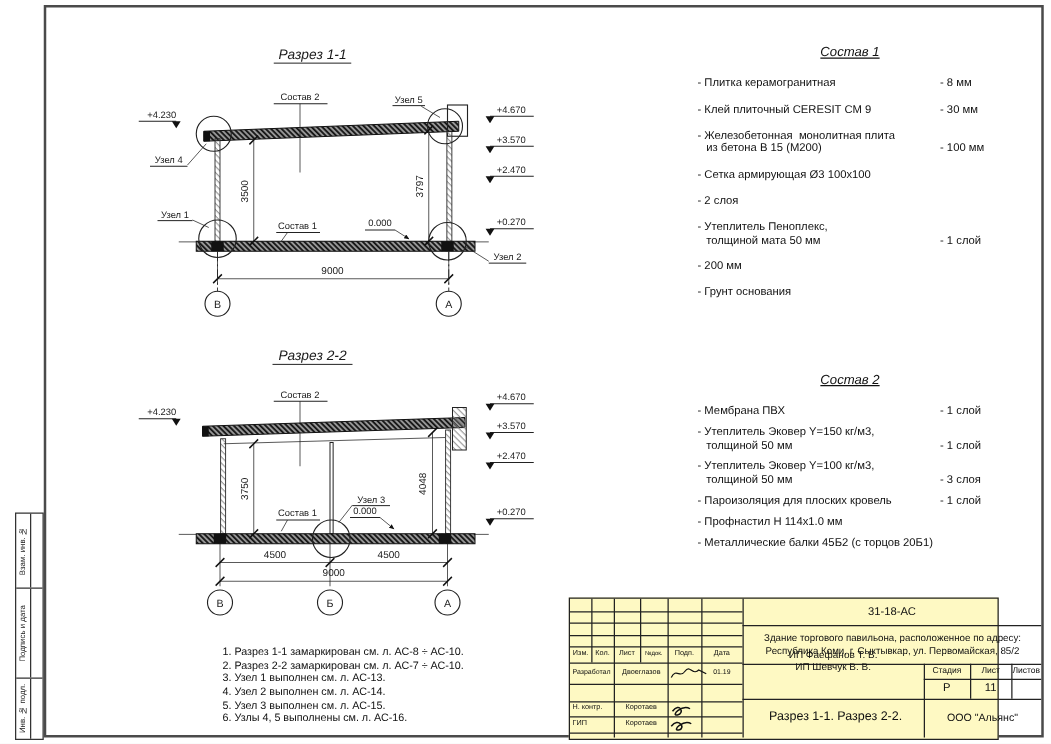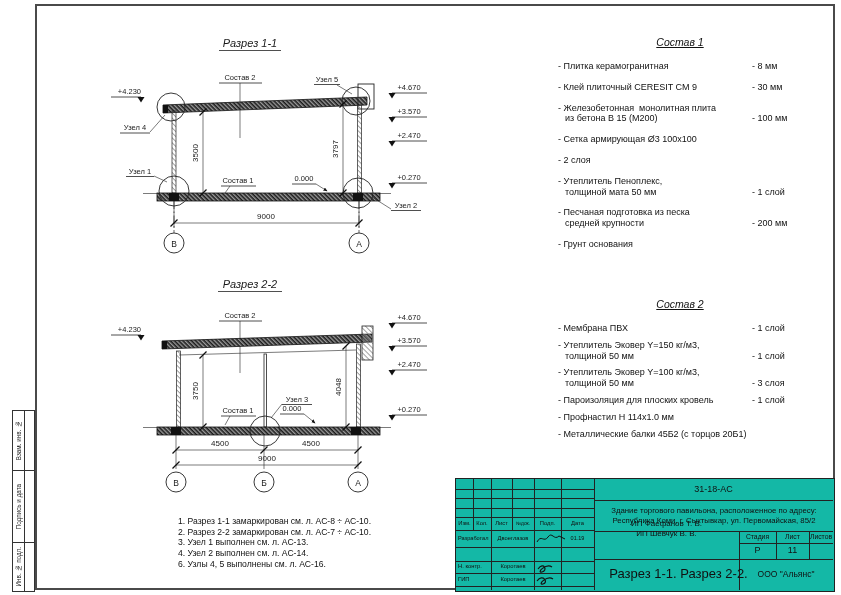--- a/index.html
+++ b/index.html
@@ -31,22 +31,22 @@
   .sostav{position:absolute;width:244px;font-size:9px}
   .sostav .hdr{text-align:center;font-style:italic;text-decoration:underline;
                font-size:10.5px;margin-bottom:13px}
   .si{display:flex;align-items:flex-end;margin-bottom:10px}
   .s2list .si{margin-bottom:6px}
   .nm{flex:0 0 187px;white-space:pre;line-height:1.2;text-indent:-7px;padding-left:7px}
   .vl{white-space:pre;line-height:1.2}
   
   .notes{position:absolute;left:178px;top:516px;font-size:8.6px;line-height:1.24}
   
-  .tb{position:absolute;left:455px;top:478px;width:380px;height:114px;
-      border:1.5px solid #222;box-sizing:border-box;background:#14b8a6}
+  .tb{position:absolute;left:455px;top:478px;width:344px;height:114px;
+      border:1.5px solid #222;box-sizing:border-box;background:#fef9c3}
   .tb .vl-l,.tb .hl-l{position:absolute;background:#222}
   .cell{position:absolute;display:flex;align-items:center;justify-content:center;
         text-align:center;line-height:1.25}
   .cell.left{justify-content:flex-start;text-align:left}
 </style>
 </head>
 <body>
 
 <div class="page">
 
@@ -318,22 +318,20 @@
       </div>
     <div class="si">
         <div class="vl">- 2 слоя</div>
       </div>
     <div class="si">
         <div class="nm">- Утеплитель Пеноплекс,
 толщиной мата 50 мм</div>
         <div class="vl">- 1 слой</div>
       </div>
     <div class="si">
-        <div class="nm">- Песчаная подготовка из песка
-средней крупности</div>
         <div class="vl">- 200 мм</div>
       </div>
     <div class="si">
         <div class="nm">- Грунт основания</div>
         <div class="vl"></div>
       </div>
   </div>
 
   <div class="sostav s2list" style="left:558px;top:298px">
     <div class="hdr">Состав 2</div>
@@ -363,20 +361,21 @@
         <div class="nm">- Металлические балки 45Б2 (с торцов 20Б1)</div>
         <div class="vl"></div>
       </div>
   </div>
 
   <div class="notes">
     <div>1. Разрез 1-1 замаркирован см. л. АС-8 ÷ АС-10.</div>
     <div>2. Разрез 2-2 замаркирован см. л. АС-7 ÷ АС-10.</div>
     <div>3. Узел 1 выполнен см. л. АС-13.</div>
     <div>4. Узел 2 выполнен см. л. АС-14.</div>
+    <div>5. Узел 3 выполнен см. л. АС-15.</div>
     <div>6. Узлы 4, 5 выполнены см. л. АС-16.</div>
   </div>
 
   <div class="tb">
 
     <div class="vl-l" style="left:17px;top:0;width:1px;height:51px"></div>
     <div class="vl-l" style="left:56px;top:0;width:1px;height:51px"></div>
     <div class="vl-l" style="left:35px;top:0;width:1px;height:111px"></div>
     <div class="vl-l" style="left:78px;top:0;width:1px;height:111px"></div>
     <div class="vl-l" style="left:105px;top:0;width:1px;height:111px"></div>
@@ -424,17 +423,17 @@
     <div class="cell" style="left:141px;top:21px;width:234px;height:31px;font-size:7.8px;white-space:pre-line">Здание торгового павильона, расположенное по адресу:
 Республика Коми, г. Сыктывкар, ул. Первомайская, 85/2</div>
     <div class="cell" style="left:138px;top:36px;width:145px;height:28px;font-size:8px;white-space:pre-line">ИП Фаефанов Т. В.
 ИП Шевчук В. В.</div>
     <div class="cell" style="left:283px;top:52px;width:37px;height:12px;font-size:6.8px">Стадия</div>
     <div class="cell" style="left:320px;top:52px;width:33px;height:12px;font-size:6.8px">Лист</div>
     <div class="cell" style="left:353px;top:52px;width:24px;height:12px;font-size:6.8px">Листов</div>
     <div class="cell" style="left:283px;top:64px;width:37px;height:16px;font-size:9px">Р</div>
     <div class="cell" style="left:320px;top:64px;width:33px;height:16px;font-size:9px">11</div>
     <div class="cell" style="left:353px;top:64px;width:24px;height:16px;font-size:9px"></div>
-    <div class="cell" style="left:150px;top:80px;width:145px;height:31px;font-size:13px">Разрез 1-1. Разрез 2-2.</div>
+    <div class="cell" style="left:140px;top:80px;width:145px;height:31px;font-size:10px">Разрез 1-1. Разрез 2-2.</div>
     <div class="cell" style="left:283px;top:80px;width:94px;height:31px;font-size:8.5px">ООО "Альянс"</div>
   </div>
 
 </div>
 
 </body></html>

